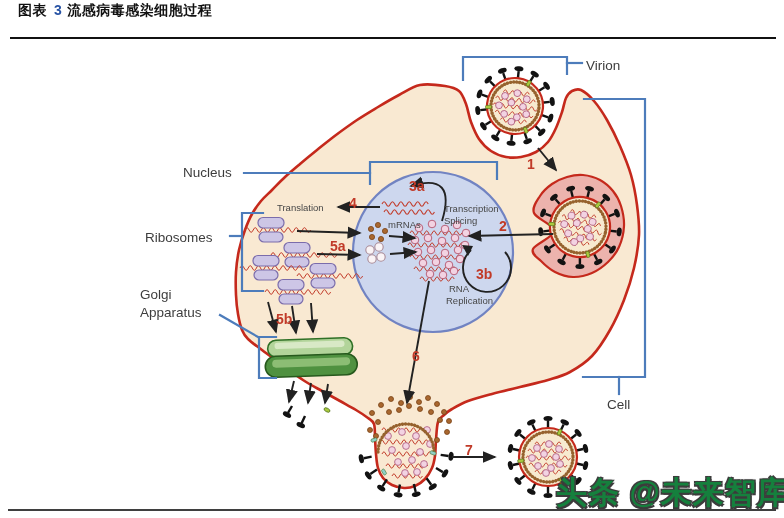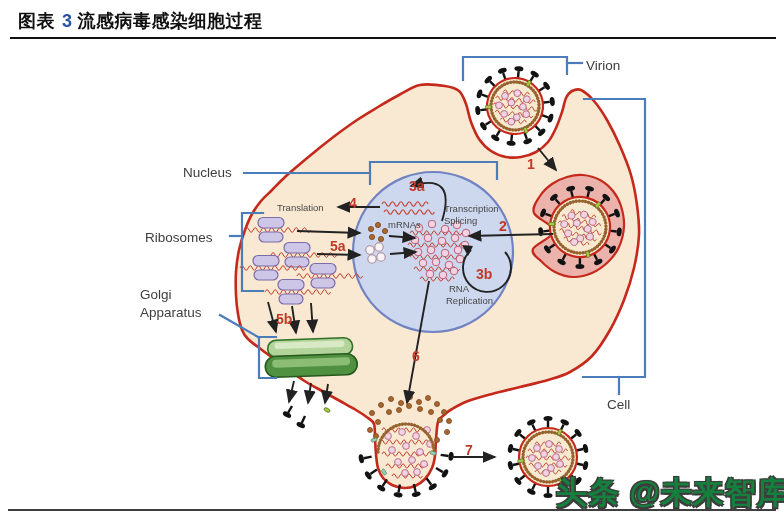--- a/index.html
+++ b/index.html
@@ -1,18 +1,18 @@
 <!DOCTYPE html>
 <html><head>
 <meta charset="utf-8">
 <style>
   html,body{margin:0;padding:0;background:#fff;}
   .stage{position:relative;width:784px;height:518px;background:#fff;overflow:hidden;
          font-family:"Liberation Sans","DejaVu Sans",sans-serif;}
-  .title{position:absolute;left:18px;top:9px;font-weight:bold;font-size:18px;color:#111;
+  .title{position:absolute;left:18px;top:2px;font-weight:bold;font-size:14px;color:#111;
          letter-spacing:.5px;white-space:nowrap;}
   .title .num{color:#2853a4;margin:0 5px 0 7px;}
   .title-rule{position:absolute;left:10px;top:37px;width:766px;height:0;border-top:2.5px solid #111;}
   .bottom-rule{position:absolute;left:8px;top:509px;width:768px;height:0;border-top:2.5px solid #3f3f3f;}
   .wm{position:absolute;left:556px;top:472px;font-weight:bold;font-size:31px;color:#15803d;
       letter-spacing:1px;white-space:nowrap;
       text-shadow:-1.5px -1.5px 0 #3c3c3c,1.5px -1.5px 0 #3c3c3c,-1.5px 1.5px 0 #3c3c3c,
                   1.5px 1.5px 0 #3c3c3c,0 0 2px #3c3c3c;}
   svg.diag{position:absolute;left:0;top:0;}
   svg text{font-family:"Liberation Sans","DejaVu Sans",sans-serif;}

